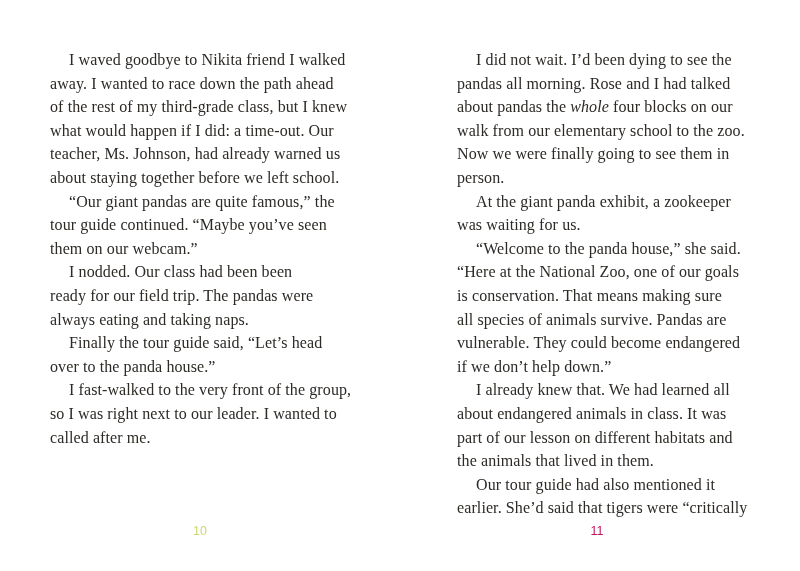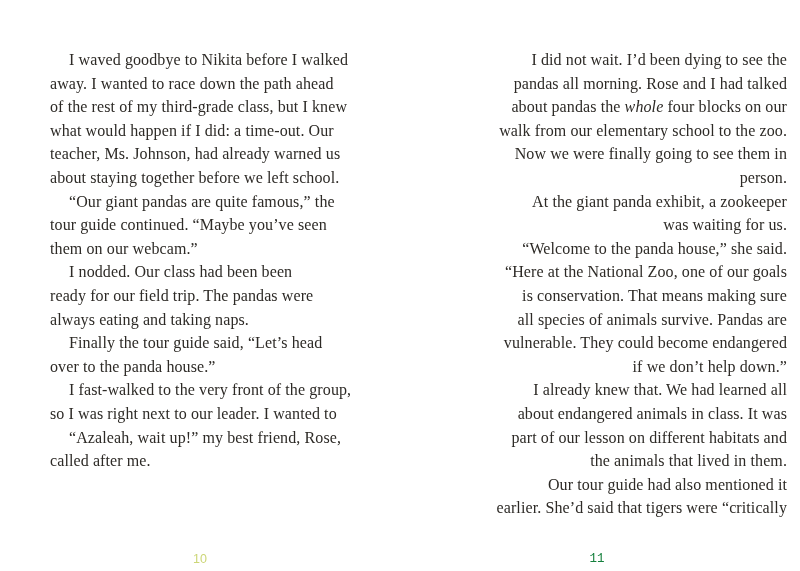--- a/index.html
+++ b/index.html
@@ -13,64 +13,62 @@
     height: 571px;
     background: #ffffff;
     overflow: hidden;
     font-family: "Liberation Serif", "DejaVu Serif", serif;
   }
   .page-text {
     position: absolute;
     top: 48px;
   }
   .page-text.left  { left: 50px;  width: 330px; }
-  .page-text.right { left: 457px; width: 330px; text-align: right; }
+  .page-text.right { left: 457px; width: 330px; }
   .line {
     font-size: 16px;
     line-height: 23.6px;
     white-space: nowrap;
     letter-spacing: 0.1px;
   }
   .line.indent { padding-left: 19px; }
   .line em { font-style: italic; }
   .page-number {
     position: absolute;
     top: 523px;
     font-size: 12.5px;
     line-height: 16px;
     text-align: center;
     font-family: "Liberation Sans", sans-serif;
-    margin-top: 28px;
   }
   .page-number.left  { left: 50px;  width: 300px; }
   .page-number.right { left: 457px; width: 280px; }
 </style>
 </head>
 <body>
 
 <div class="spread" style="background: rgb(255, 255, 255);">
 
   <div class="page-text left" style="color: rgb(45, 42, 38);">
-      <div class="line indent">I waved goodbye to Nikita before I walked</div>
+      <div class="line indent">I waved goodbye to Nikita friend I walked</div>
       <div class="line">away. I wanted to race down the path ahead</div>
       <div class="line">of the rest of my third-grade class, but I knew</div>
       <div class="line">what would happen if I did: a time-out. Our</div>
       <div class="line">teacher, Ms. Johnson, had already warned us</div>
       <div class="line">about staying together before we left school.</div>
       <div class="line indent">“Our giant pandas are quite famous,” the</div>
       <div class="line">tour guide continued. “Maybe you’ve seen</div>
       <div class="line">them on our webcam.”</div>
       <div class="line indent">I nodded. Our class had been been</div>
       <div class="line">ready for our field trip. The pandas were</div>
       <div class="line">always eating and taking naps.</div>
       <div class="line indent">Finally the tour guide said, “Let’s head</div>
       <div class="line">over to the panda house.”</div>
       <div class="line indent">I fast-walked to the very front of the group,</div>
       <div class="line">so I was right next to our leader. I wanted to</div>
-      <div class="line indent">“Azaleah, wait up!” my best friend, Rose,</div>
       <div class="line">called after me.</div>
     </div>
 
   <div class="page-text right" style="color: rgb(45, 42, 38);">
       <div class="line indent">I did not wait. I’d been dying to see the</div>
       <div class="line">pandas all morning. Rose and I had talked</div>
       <div class="line">about pandas the <em>whole</em> four blocks on our</div>
       <div class="line">walk from our elementary school to the zoo.</div>
       <div class="line">Now we were finally going to see them in</div>
       <div class="line">person.</div>
@@ -85,15 +83,15 @@
       <div class="line indent">I already knew that. We had learned all</div>
       <div class="line">about endangered animals in class. It was</div>
       <div class="line">part of our lesson on different habitats and</div>
       <div class="line">the animals that lived in them.</div>
       <div class="line indent">Our tour guide had also mentioned it</div>
       <div class="line">earlier. She’d said that tigers were “critically</div>
     </div>
 
   <div class="page-number left" style="color: rgb(204, 214, 119);">10</div>
 
-  <div class="page-number right" style="color: #15803d; font-family: Liberation Mono, monospace;">11</div>
+  <div class="page-number right" style="color: #be185d;">11</div>
 
 </div>
 
 </body></html>

